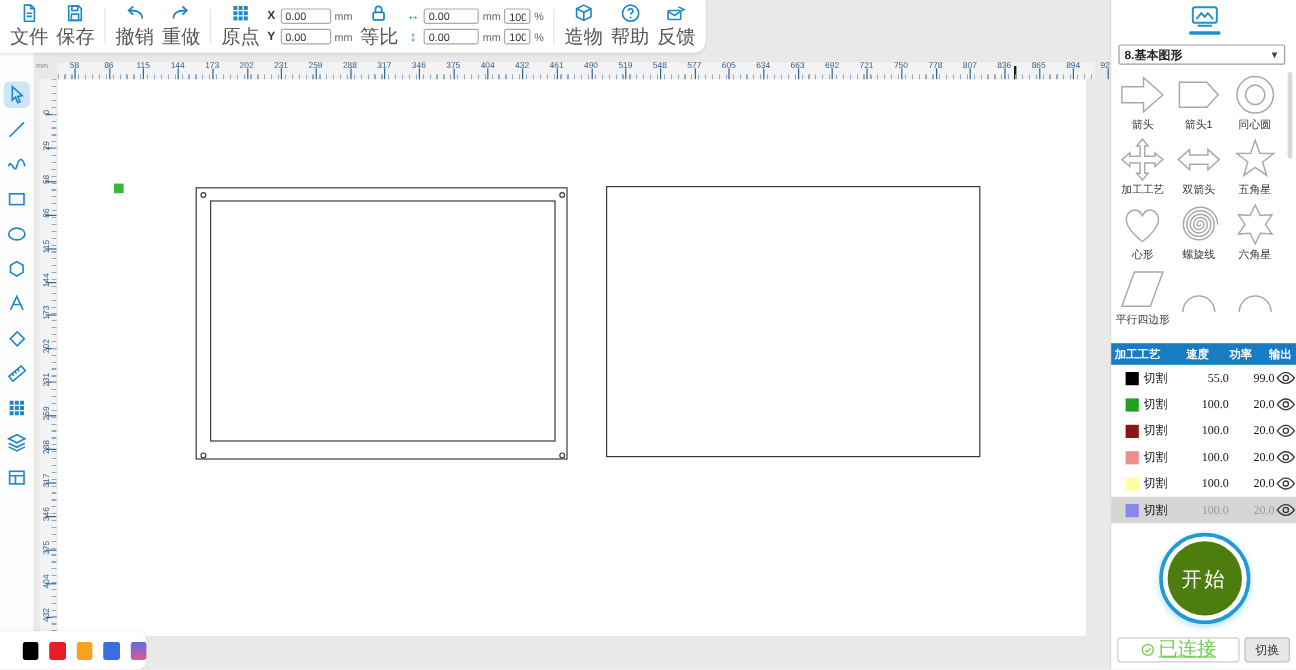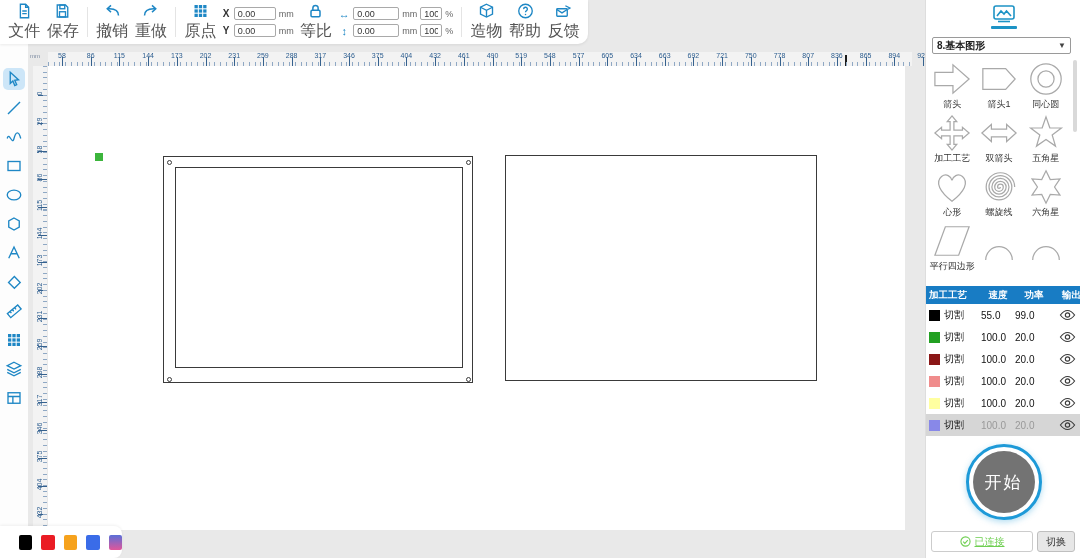--- a/index.html
+++ b/index.html
@@ -68,41 +68,41 @@
   .shape-cell { display:flex; flex-direction:column; align-items:center; justify-content:flex-start;
     padding-top:2px; cursor:pointer; }
   .shape-cell svg { width:40px; height:38px; color:#a9a9a9; }
   .shape-lbl { font-size:9px; color:#333; margin-top:0; white-space:nowrap; }
   .sscroll { position:absolute; top:60px; right:3px; width:4px; height:72px; background:#d9d9d9;
     border-radius:2px; cursor:pointer; }
   .ltable { position:absolute; top:286px; left:0; width:155px; }
   .lhead { height:18px; background:#187cc4; color:#fff; font-size:9.5px; font-weight:bold;
     display:grid; grid-template-columns:52px 34px 38px 1fr; align-items:center; padding-left:3px; }
   .lhead span:nth-child(2),.lhead span:nth-child(3){ text-align:center; }
-  .lhead span:nth-child(4){ text-align:right; }
+  .lhead span:nth-child(4){ text-align:center; }
   .lrow { height:22px; display:grid; grid-template-columns:52px 34px 38px 1fr; align-items:center;
-    padding-left:3px; font-size:10px; color:#111; cursor:pointer; }
+    padding-left:12px; font-size:10px; color:#111; cursor:pointer; }
   .lrow.sel { background:#d6d6d6; }
   .lrow.sel .val { color:#999; }
   .proc { display:flex; align-items:center; gap:4px; }
   .swatch { width:11px; height:11px; display:inline-block; }
-  .val { text-align:left; }
+  .val { text-align:right;font-family:Liberation Serif, serif; }
   .eyec { display:flex; justify-content:center; }
   .eyec svg { width:17px; height:12px; }
   .startwrap { position:absolute; top:444px; left:0; width:155px; display:flex; justify-content:center; }
   .start-outer { width:76px; height:76px; border:3px solid #1e9ad8; border-radius:50%; background:#fff;
     display:flex; align-items:center; justify-content:center; cursor:pointer;
     box-shadow:0 2px 6px rgba(30,154,216,.35); }
-  .start-inner { width:62px; height:62px; background:#737373; border-radius:50%; color:#fff;
+  .start-inner { width:62px; height:62px; background:#4d7c0f; border-radius:50%; color:#fff;
     font-size:17px; letter-spacing:2px; display:flex; align-items:center; justify-content:center; }
   .statusbar { position:absolute; top:531px; left:5px; right:5px; height:21px; display:flex; gap:4px; }
   .statusbox { flex:1; background:#fff; border:1px solid #ccc; border-radius:3px; display:flex;
     align-items:center; justify-content:center; gap:4px; }
   .statusbox svg { width:11px; height:11px; }
-  .stxt { font-size:10px; color:#6fcf52;text-decoration:underline; }
+  .stxt { font-size:16px; color:#6fcf52;text-decoration:underline; }
   .switchbtn { width:38px; background:#e7e7e7; border:1px solid #bfbfbf; border-radius:3px;
     font-size:10px; color:#333; font-family:inherit; cursor:pointer; }
 
   
   .palette { position:absolute; left:0; top:526px; width:122px; height:32px; background:#fff;
     border-radius:0 8px 8px 0; box-shadow:0 -1px 3px rgba(0,0,0,.06); display:flex;
     align-items:center; gap:9px; padding-left:19px; z-index:5; }
   .pswatch { width:15px; height:15px; border-radius:2px; cursor:pointer; }
 </style>
 </head>

